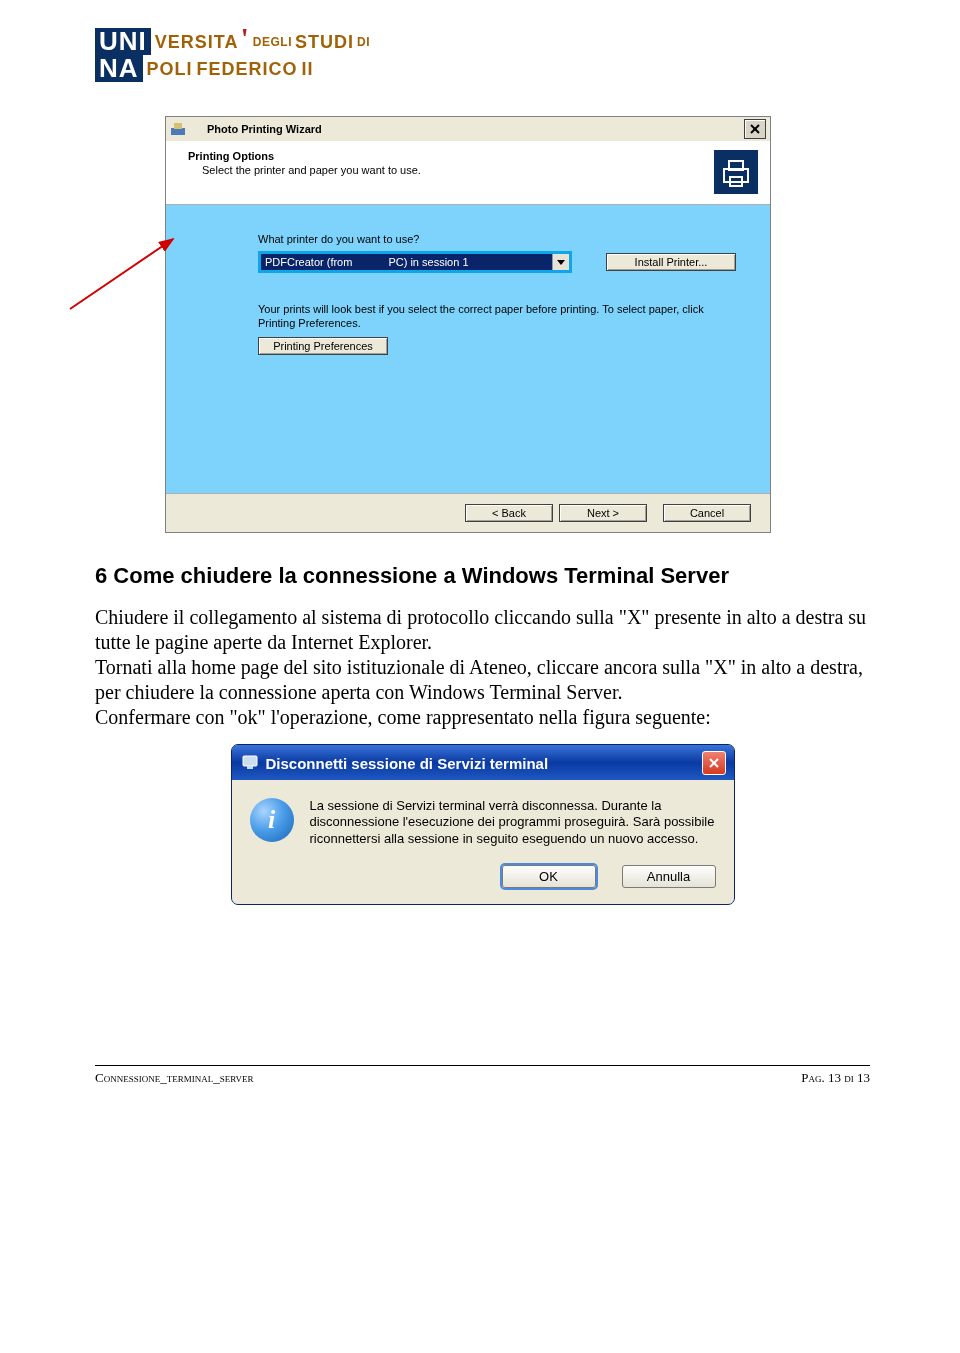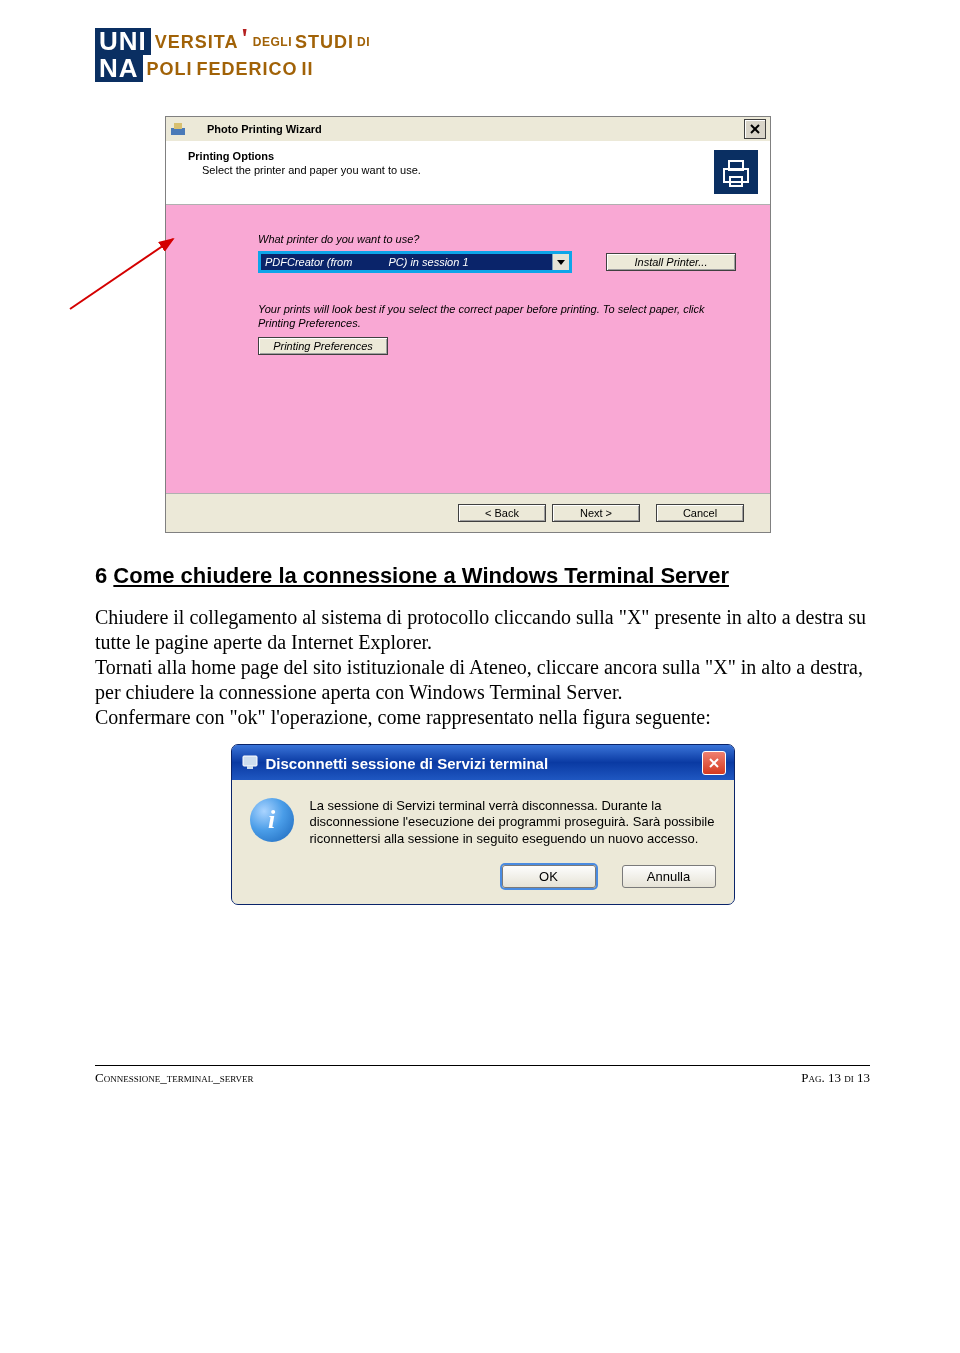--- a/index.html
+++ b/index.html
@@ -100,24 +100,23 @@
     border-bottom: 1px solid #b0b0b0;
   }
   .wizard-header-title { font-weight: 700; margin-bottom: 2px; }
   .wizard-header-sub { margin-left: 14px; }
   .printer-icon {
     width: 44px; height: 44px;
     background: #0a2f62;
     display: flex; align-items: center; justify-content: center;
   }
   .wizard-body {
-    background: #f9a8d4;
+    background: #7dd3fc;
     padding: 28px 24px 138px 92px;
     border-bottom: 1px solid #b0b0b0;
-    font-style: italic;
   }
   .q-label { margin-bottom: 6px; }
   .dd-row { display: flex; align-items: center; gap: 34px; margin-bottom: 30px; }
   .dropdown {
     display: flex;
     width: 308px;
     border: 3px solid #0ea5e9;
   }
   .dd-text {
     background: #0a246a;
@@ -144,31 +143,31 @@
     text-align: center;
   }
   .btn.install { width: 128px; }
   .btn.prefs { width: 128px; margin-top: 8px; }
   .hint { margin-bottom: 2px; }
   .wizard-footer {
     background: #ece9d8;
     display: flex;
     justify-content: flex-end;
     gap: 6px;
-    padding: 10px 26px;
+    padding: 10px 19px;
   }
   .wizard-footer .btn { width: 86px; }
   
   .section-heading {
     margin-top: 30px;
     font-family: Arial, sans-serif;
     font-size: 22px;
     font-weight: 700;
   }
-  .section-heading .underlined { text-decoration: underline; }
+  .section-heading .underlined { }
   .body-para {
     margin-top: 16px;
     font-size: 20px;
     line-height: 1.25;
   }
   
   .dialog-wrap {
     margin-top: 14px;
     display: flex;
     justify-content: center;

